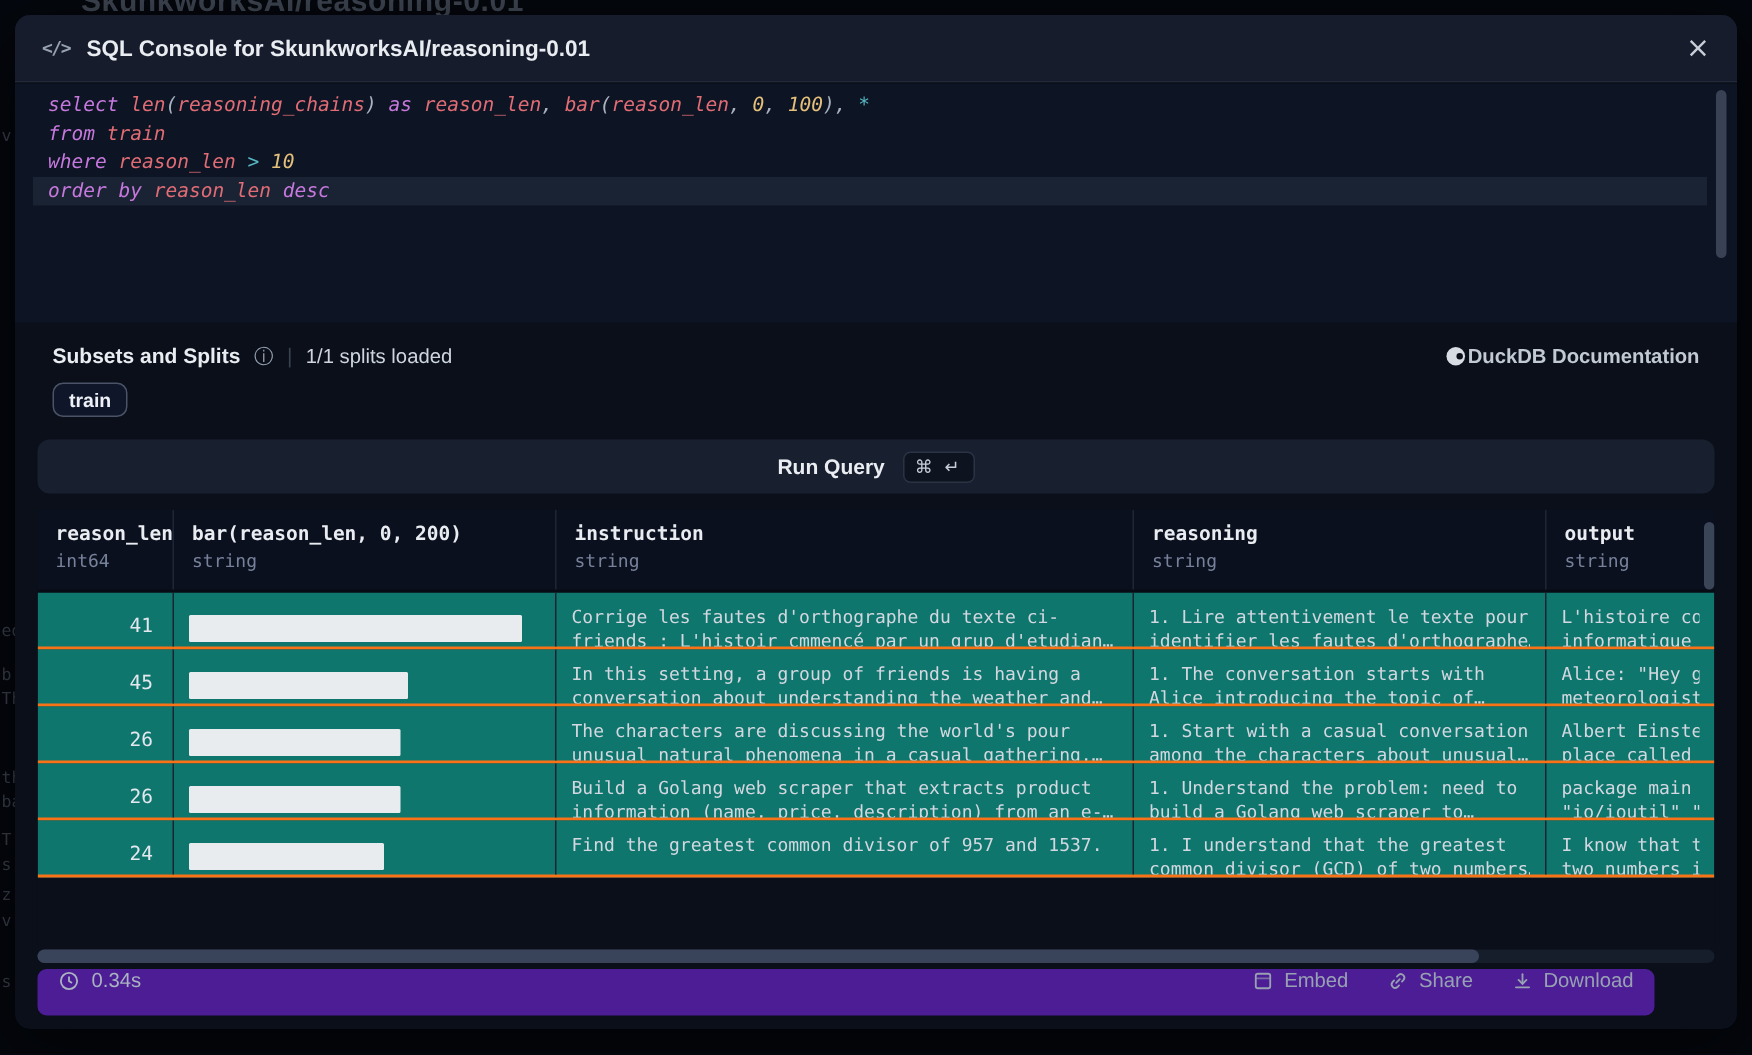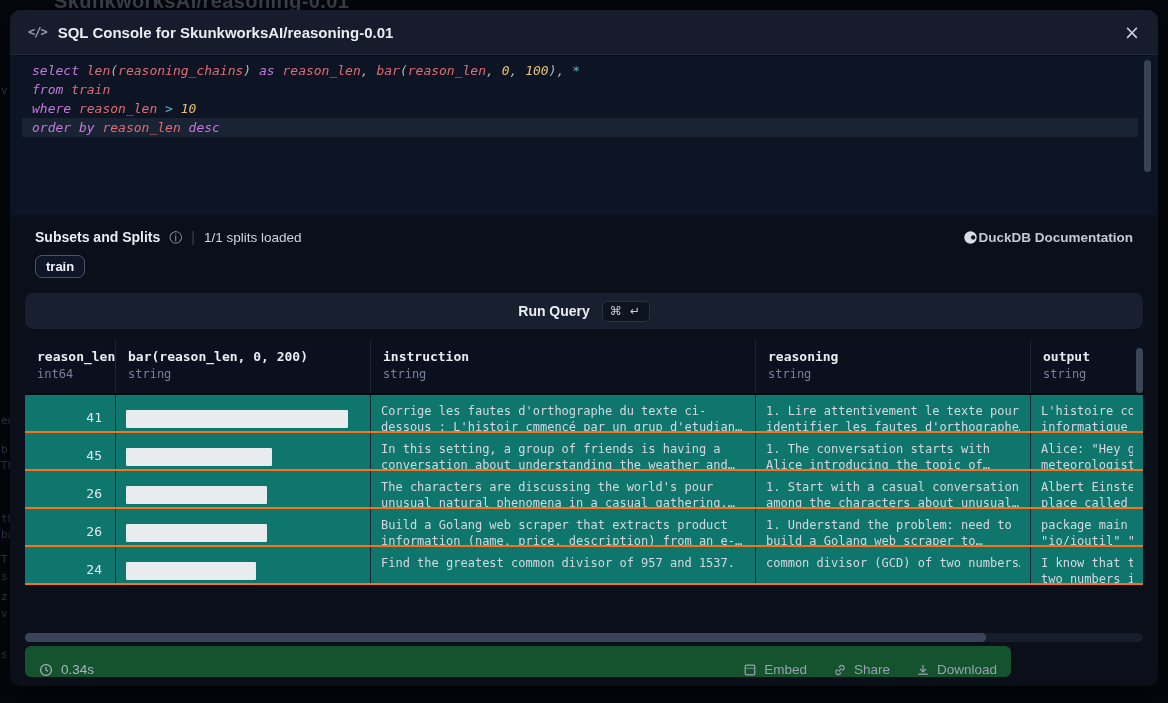--- a/index.html
+++ b/index.html
@@ -76,22 +76,22 @@
                white-space:pre; overflow:hidden; }
   .v-scrollbar { position:absolute; top:8px; right:0; width:7px; height:284px; }
   .v-scrollbar .thumb { width:7px; height:45px; background:#3a4558; border-radius:4px; }
 
   
   .h-scrollbar { position:absolute; top:623px; left:15px; width:1118px; height:9px;
                  background:#161d2b; border-radius:5px; }
   .h-scrollbar .thumb { height:9px; width:86%; background:#39445a; border-radius:5px; }
 
   
-  .footer { position:absolute; top:636px; left:15px; width:986px; height:31px; background:#14532d;
-            border-radius:6px; display:flex; align-items:flex-end; padding:0 14px; }
+  .footer { position:absolute; top:636px; left:15px; width:1078px; height:31px; background:#4c1d95;
+            border-radius:6px; display:flex; align-items:flex-start; padding:0 14px; }
   .duration { display:flex; align-items:center; gap:8px; color:#aab3c0; font-size:13.5px; }
   .footer-actions { margin-left:auto; display:flex; align-items:center; gap:26px; }
   .footer-btn { background:none; border:none; display:flex; align-items:center; gap:7px;
                 color:#97a1b2; font-size:13.5px; font-family:"Liberation Sans",sans-serif; cursor:pointer; }
   .icon-svg { display:block; }
 </style>
 </head>
 <body>
 
 <div class="backdrop">
@@ -178,21 +178,21 @@
         </div>
       </div>
     <div class="tbody" id="tbody">
         <div class="trow">
           <div class="td num">41</div>
           <div class="td">
             <div class="bar" style="width: 222px;"></div>
           </div>
           <div class="td">
             <div class="tline">Corrige les fautes d'orthographe du texte ci-</div>
-            <div class="tline">dessous : L'histoir cmmencé par un grup d'etudian…</div>
+            <div class="tline">friends : L'histoir cmmencé par un grup d'etudian…</div>
           </div>
           <div class="td">
             <div class="tline">1. Lire attentivement le texte pour</div>
             <div class="tline">identifier les fautes d'orthographe…</div>
           </div>
           <div class="td">
             <div class="tline">L'histoire co</div>
             <div class="tline">informatique</div>
           </div>
         </div>
@@ -253,20 +253,21 @@
         <div class="trow">
           <div class="td num">24</div>
           <div class="td">
             <div class="bar" style="width: 130px;"></div>
           </div>
           <div class="td">
             <div class="tline">Find the greatest common divisor of 957 and 1537.</div>
             <div class="tline"></div>
           </div>
           <div class="td">
+            <div class="tline">1. I understand that the greatest</div>
             <div class="tline">common divisor (GCD) of two numbers…</div>
           </div>
           <div class="td">
             <div class="tline">I know that t</div>
             <div class="tline">two numbers i</div>
           </div>
         </div>
       </div>
     <div class="v-scrollbar">
         <div class="thumb"></div>

